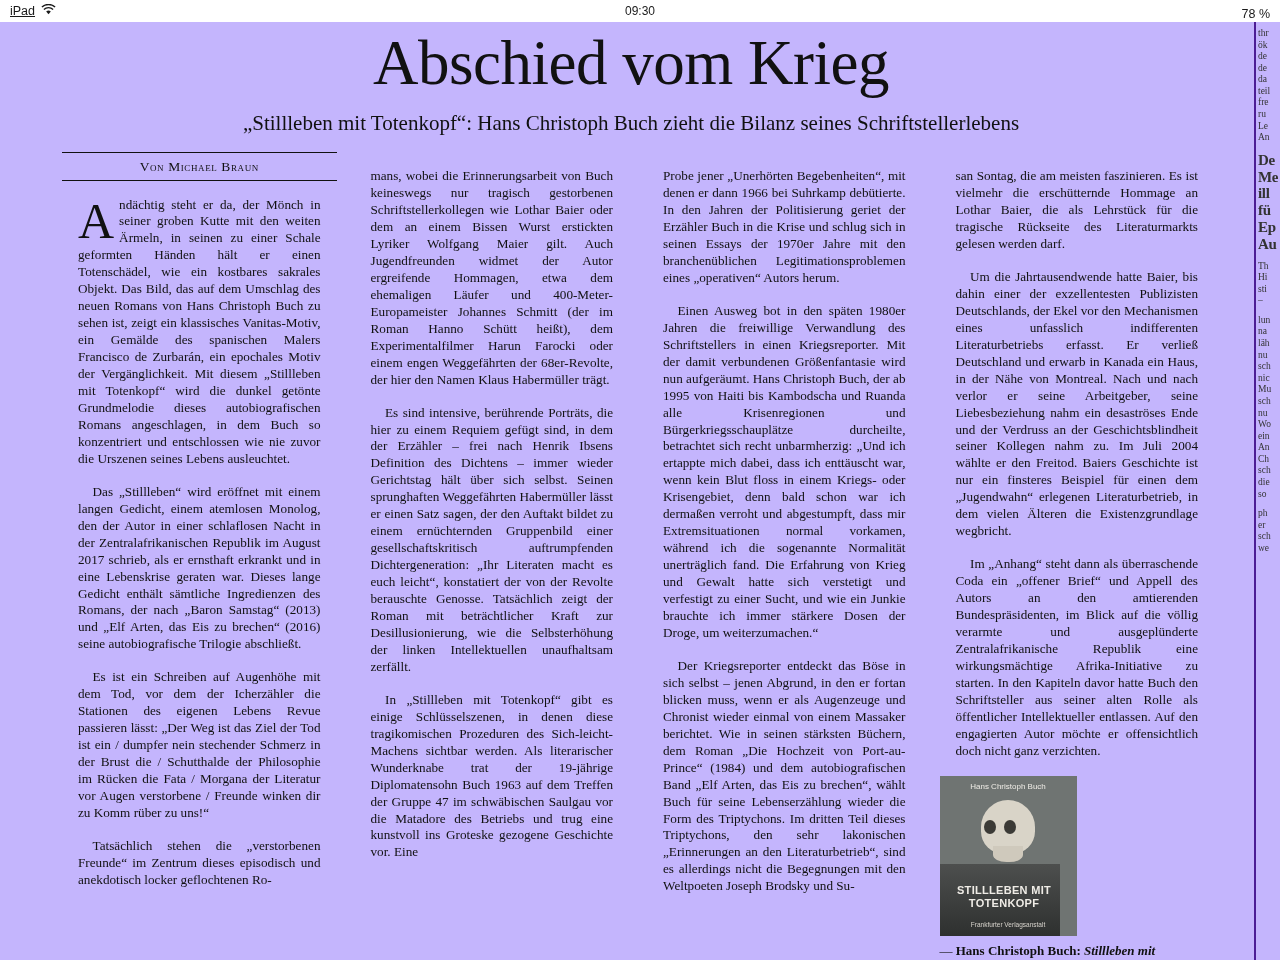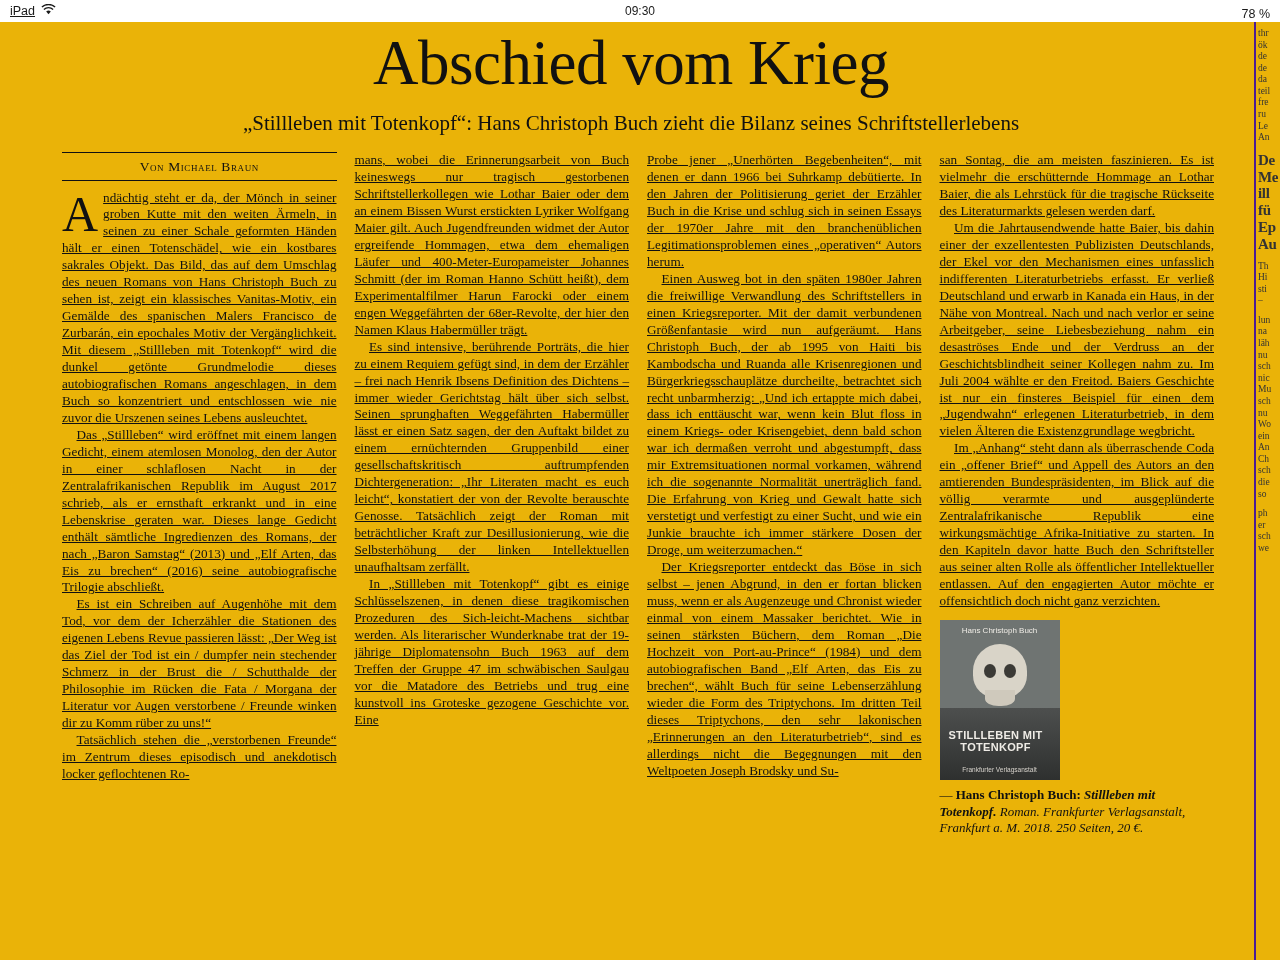--- a/index.html
+++ b/index.html
@@ -43,21 +43,21 @@
   .batt-fill { height: 100%; background: #3a3a3a; border-radius: 1px; }
   .batt-cap {
     width: 2px; height: 4px; background: #3a3a3a; margin-left: 1px; border-radius: 0 1px 1px 0;
   }
 
   
   .page {
     position: relative;
     width: 1280px;
     height: 938px;
-    background: #eab308;
+    background: #c4b5fd;
     padding: 0;
   }
 
   .sheet {
     position: absolute;
     left: 0; top: 0;
     width: 1254px;
     height: 938px;
     padding: 0 14px 0 62px;
   }
@@ -109,21 +109,21 @@
   }
   .col {
     width: 280px;
     font-size: 13.2px;
     line-height: 1.285;
     text-align: justify;
     text-justify: inter-word;
     hyphens: auto;
     color: #111;
   }
-  .col p { margin: 0; text-indent: 1.1em; text-decoration: underline; }
+  .col p { margin: 16px; text-indent: 1.1em; }
   .col p.first { text-indent: 0; }
 
   .byline-rule-top {
     border-top: 1px solid #111;
     margin-bottom: 5px;
   }
   .byline {
     text-align: center;
     font-variant: small-caps;
     font-size: 13.5px;
@@ -192,21 +192,21 @@
   .portrait-caption {
     font-style: italic;
     font-size: 12.5px;
     padding-top: 3px;
     text-align: left;
   }
 
   
   .figure-book { margin-top: 10px; }
   .book-img {
-    width: 120px; height: 160px;
+    width: 137px; height: 160px;
     background: #6f7472;
     position: relative;
     overflow: hidden;
     margin: 0 auto 0 0;
   }
   .book-img .skulltop {
     position: absolute; left: 50%; top: 24px; transform: translateX(-50%);
     width: 54px; height: 54px; border-radius: 50% 50% 42% 42%;
     background: #d9d4c8;
   }

